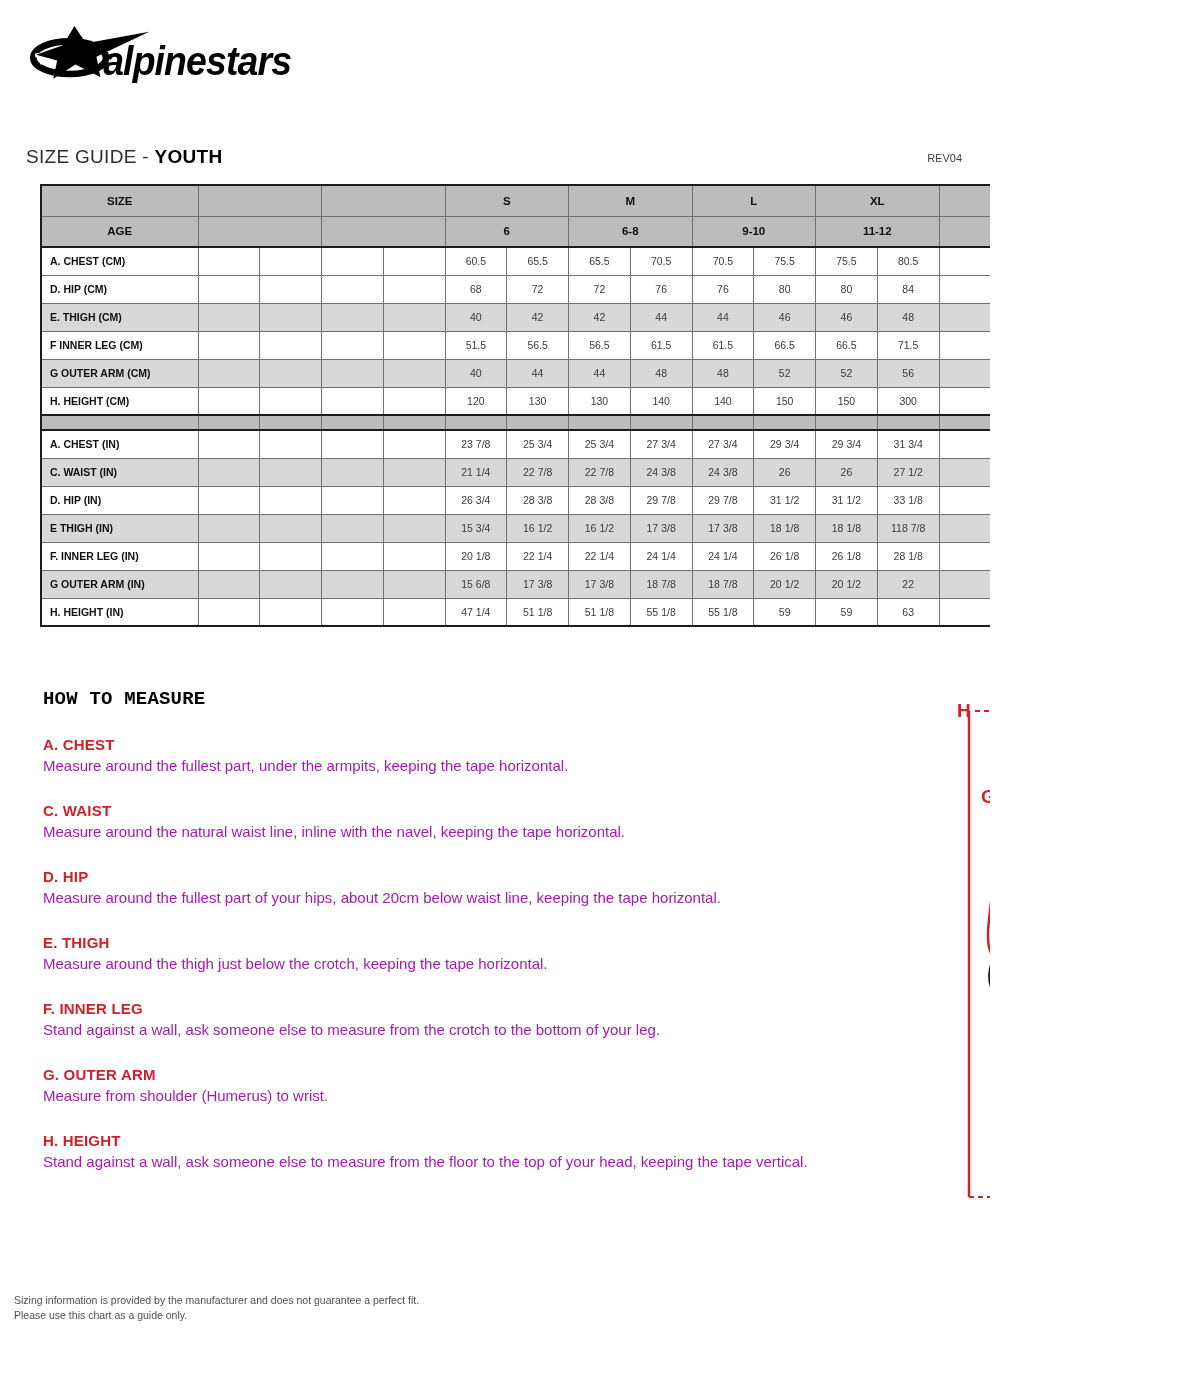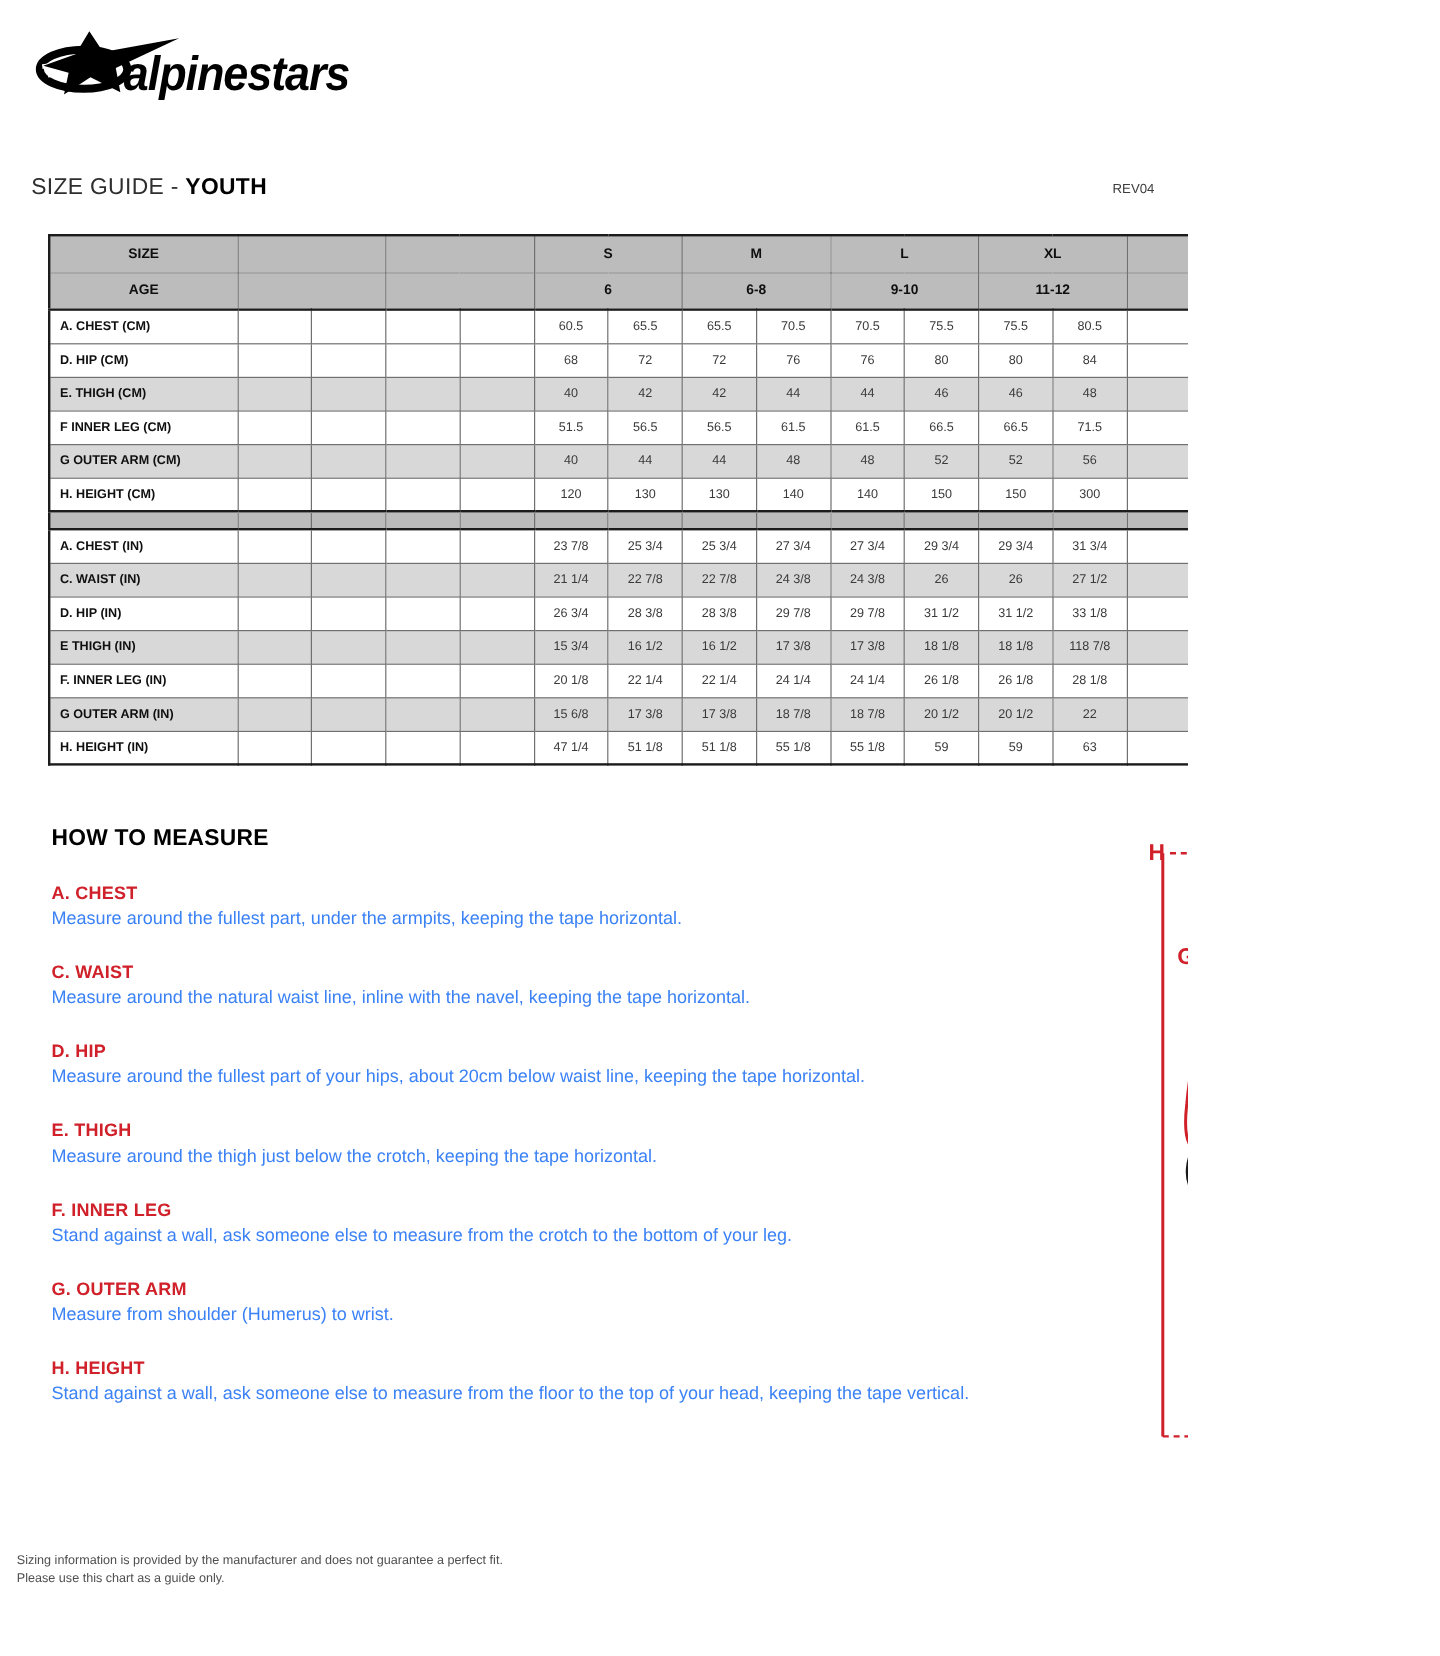--- a/index.html
+++ b/index.html
@@ -20,21 +20,21 @@
     font-family:"Liberation Sans",sans-serif;color:var(--text-dark);overflow:hidden;
   }
   
   .logo{position:absolute;left:15px;top:12px;width:278px;height:78px;}
   
   .guide-title{position:absolute;left:26px;top:146px;font-size:19px;letter-spacing:.3px;color:#2e2e2e;white-space:nowrap;}
   .guide-title .bold{font-weight:bold;color:#000;}
   .rev{position:absolute;right:28px;top:152px;font-size:11px;color:#3d3d3d;}
   
   .size-table{
-    position:absolute;left:40px;top:195px;width:1145px;
+    position:absolute;left:40px;top:184px;width:1145px;
     border-collapse:collapse;table-layout:fixed;
     border:2px solid var(--border-heavy);
   }
   .size-table col.c-label{width:157px;}
   .size-table col.c-data{width:61.75px;}
   .size-table th,.size-table td{
     border:1px solid var(--border-light);
     font-size:10.5px;color:var(--text-mid);
     text-align:center;vertical-align:middle;
     padding:0;height:28px;overflow:hidden;white-space:nowrap;
@@ -47,24 +47,24 @@
   .size-table th.rowlabel{
     text-align:left;padding-left:8px;font-weight:bold;color:#0f0f0f;font-size:10.5px;
   }
   .size-table tr.shade td,.size-table tr.shade th.rowlabel{background:var(--row-gray);}
   .size-table tr.sep-row td{
     background:var(--header-gray);height:15px;
     border-top:2px solid var(--border-heavy);border-bottom:2px solid var(--border-heavy);
   }
   
   .measure{position:absolute;left:43px;top:688px;width:880px;}
-  .measure h2{margin:0 0 26px 0;font-size:19px;color:#000;letter-spacing:.2px;}
+  .measure h2{margin:0 0 26px 0;font-size:19px;color:#000;letter-spacing:.2px;font-family:Liberation Mono, monospace;}
   .measure-section{margin:0 0 28px 0;}
   .measure-section h3{margin:0;font-size:15px;color:var(--accent-red);letter-spacing:.2px;}
-  .measure-section p{margin:4px 0 0 0;font-size:15px;color:#3b82f6;}
+  .measure-section p{margin:4px 0 0 0;font-size:15px;color:#a21caf;}
   
   .diagram{position:absolute;left:945px;top:695px;width:255px;height:520px;}
   
   .footer{position:absolute;left:14px;top:1293px;font-size:10.5px;color:var(--footer-gray);line-height:15px;}
 </style>
 </head>
 <body>
 
 <div class="page">
 

